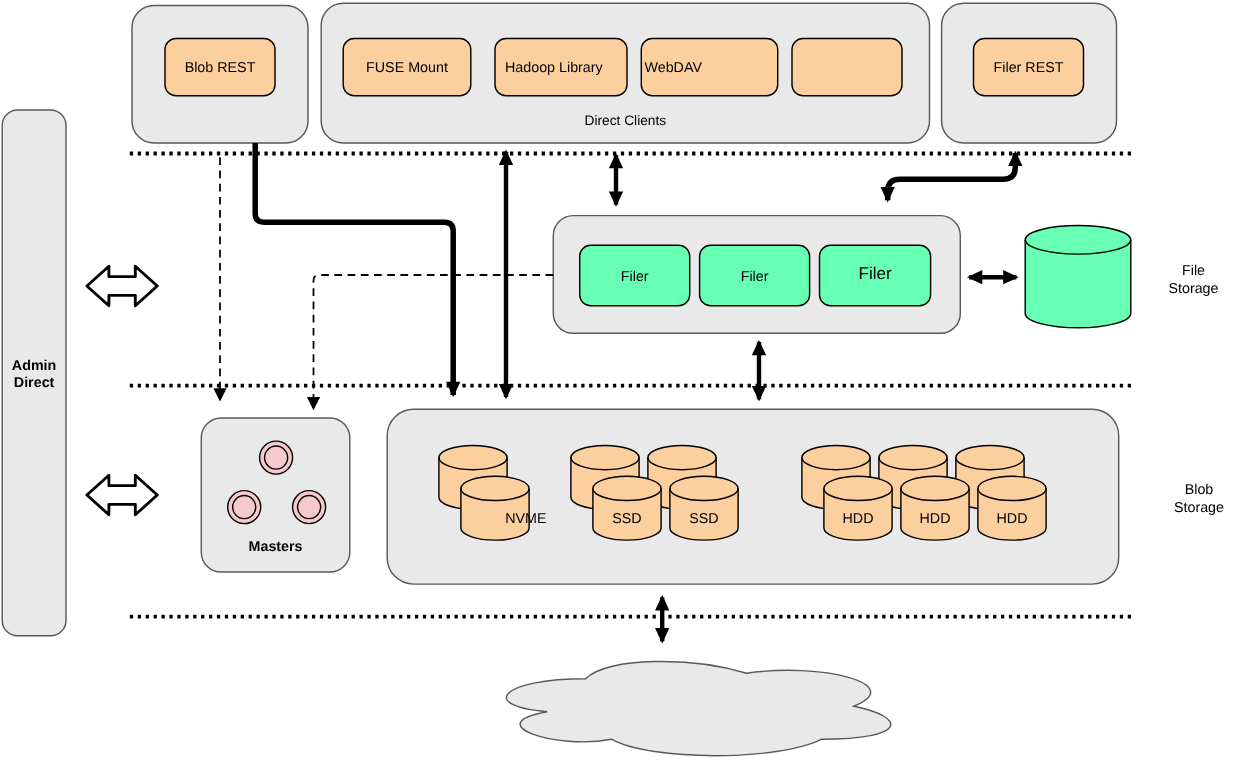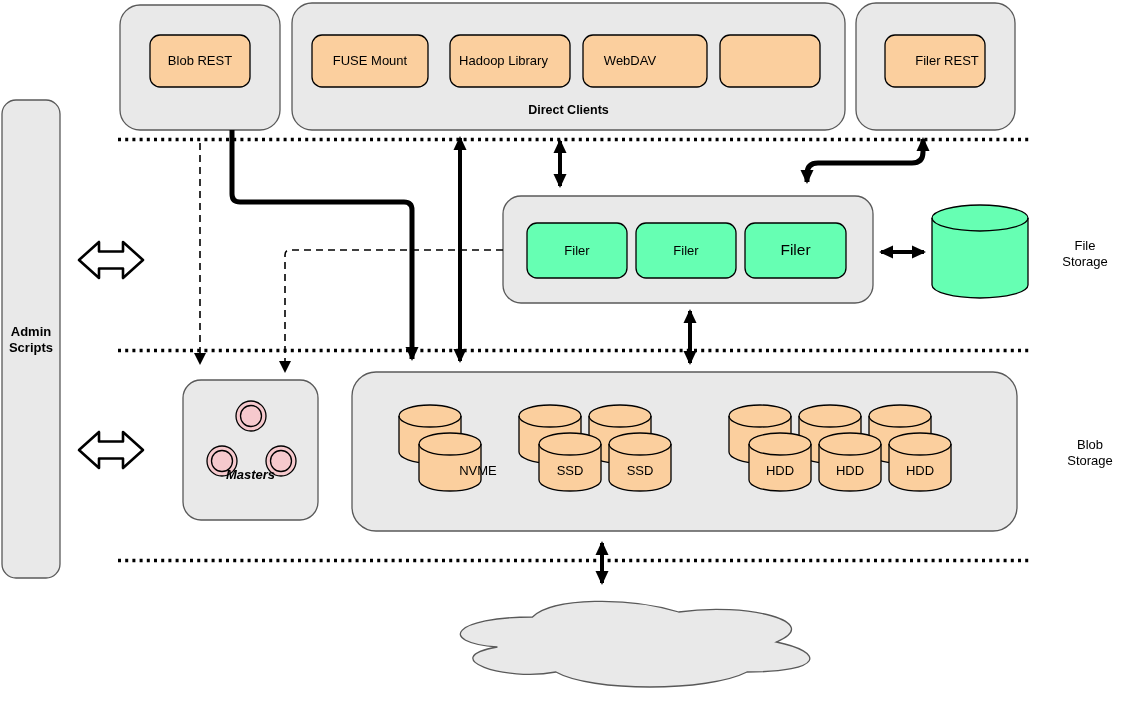--- a/index.html
+++ b/index.html
@@ -130,36 +130,36 @@
     <path class="bold-line" d="M923,139 L923,152 Q923,163 912,163 L818,163 Q807,163 807,174 L807,182" marker-start="url(#mBig)" marker-end="url(#mBig)"></path>
     <path class="med-line" d="M881,252 H924" marker-start="url(#mBig)" marker-end="url(#mBig)"></path>
     <path class="med-line" d="M690,311 V363" marker-start="url(#mBig)" marker-end="url(#mBig)"></path>
     <path class="med-line" d="M602,543 V583" marker-start="url(#mBig)" marker-end="url(#mBig)"></path>
 
     <polygon class="hollow" points="79,260 99,242 99,251.5 123,251.5 123,242 143,260 123,278 123,268.5 99,268.5 99,278"></polygon>
     <polygon class="hollow" points="79,450 99,432 99,441.5 123,441.5 123,432 143,450 123,468 123,458.5 99,458.5 99,468"></polygon>
   </svg>
 
   <div class="lbl bold" style="left:2px;top:318px;width:58px;height:44px;">Admin
-Scripts</div>
+Direct</div>
 
   <div class="lbl" style="left:150px;top:35px;width:100px;height:52px;border-radius:21px;">Blob REST</div>
   <div class="lbl" style="left:312px;top:35px;width:116px;height:52px;border-radius:11px;">FUSE Mount</div>
   <div class="lbl" style="left:450px;top:35px;width:107px;height:52px;">Hadoop Library</div>
-  <div class="lbl" style="left:568px;top:35px;width:124px;height:52px;">WebDAV</div>
-  <div class="lbl small" style="left:292px;top:101px;width:553px;height:18px;font-weight:bold;">Direct Clients</div>
-  <div class="lbl" style="left:885px;top:35px;width:100px;height:52px;padding-left:12px;">Filer REST</div>
+  <div class="lbl" style="left:550px;top:35px;width:124px;height:52px;">WebDAV</div>
+  <div class="lbl small" style="left:292px;top:101px;width:553px;height:18px;">Direct Clients</div>
+  <div class="lbl" style="left:885px;top:35px;width:100px;height:52px;">Filer REST</div>
 
   <div class="lbl" style="left:527px;top:223px;width:100px;height:55px;">Filer</div>
   <div class="lbl" style="left:636px;top:223px;width:100px;height:55px;">Filer</div>
   <div class="lbl big" style="left:745px;top:223px;width:101px;height:55px;">Filer</div>
   <div class="lbl" style="left:1040px;top:236px;width:90px;height:36px;">File
 Storage</div>
 
-  <div class="lbl bold" style="left:183px;top:464px;width:135px;height:22px;font-style:italic;">Masters</div>
+  <div class="lbl bold" style="left:183px;top:486px;width:135px;height:22px;">Masters</div>
   <div class="lbl" style="left:419px;top:458px;width:62px;height:26px;margin-left:28px;">NVME</div>
   <div class="lbl" style="left:539px;top:458px;width:62px;height:26px;">SSD</div>
   <div class="lbl" style="left:609px;top:458px;width:62px;height:26px;">SSD</div>
   <div class="lbl" style="left:749px;top:458px;width:62px;height:26px;">HDD</div>
   <div class="lbl" style="left:819px;top:458px;width:62px;height:26px;">HDD</div>
   <div class="lbl" style="left:889px;top:458px;width:62px;height:26px;">HDD</div>
   <div class="lbl" style="left:1045px;top:435px;width:90px;height:36px;">Blob
 Storage</div>
 
 </div>

